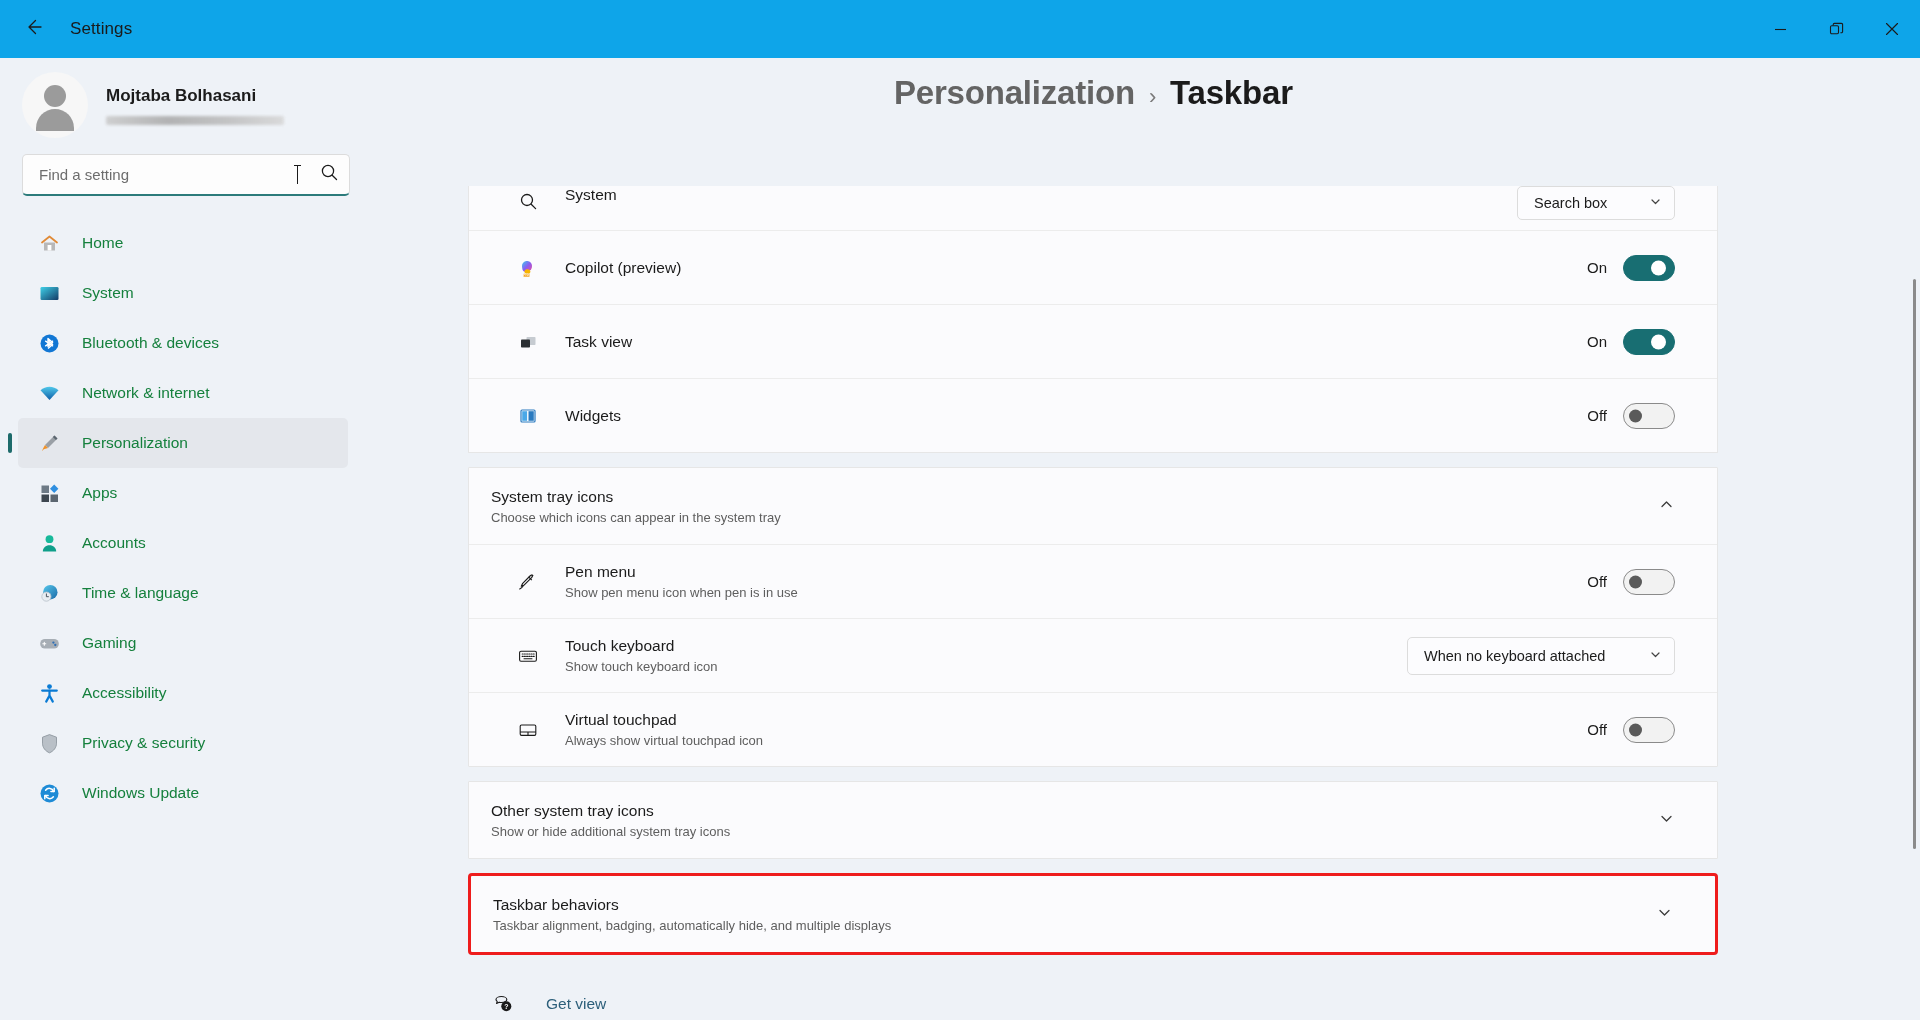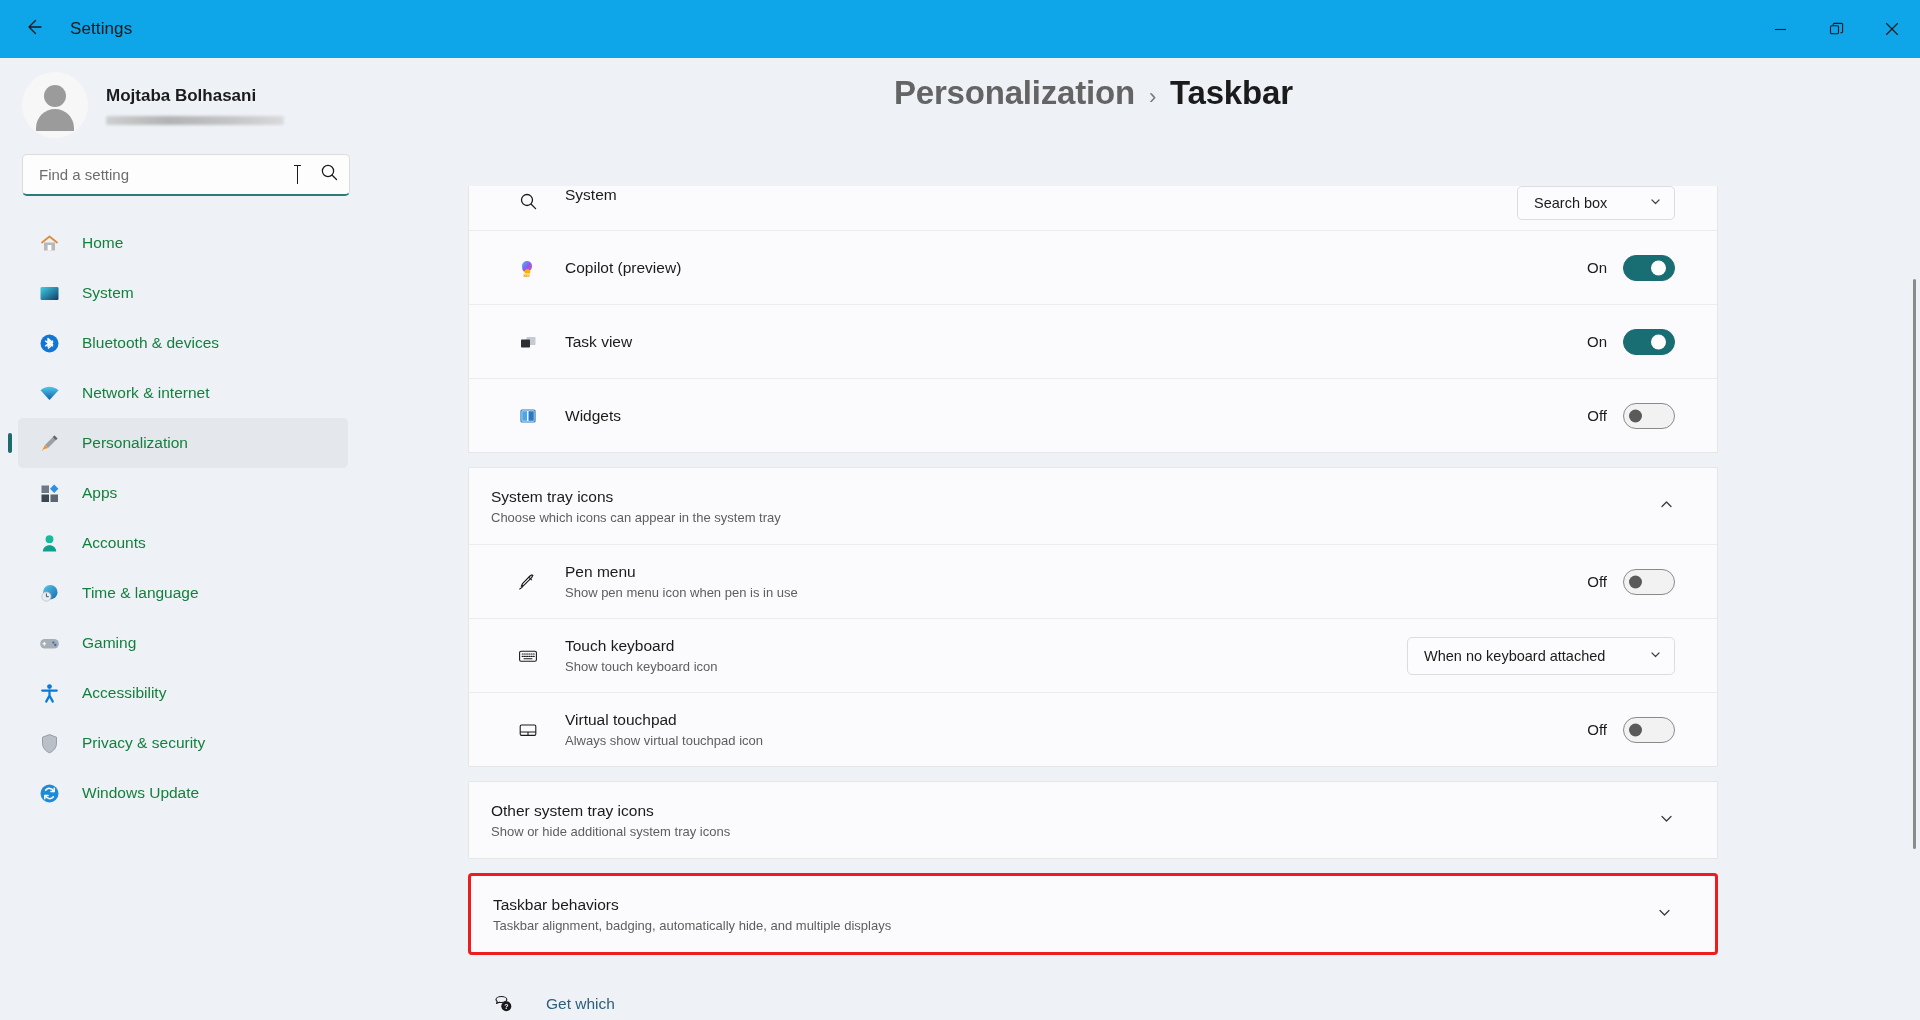--- a/index.html
+++ b/index.html
@@ -642,21 +642,21 @@
 
         <div class="footer-links">
           <div class="flink">
             <span class="flink-icon">
               <svg width="22" height="22" viewBox="0 0 22 22">
                 <path d="M4 6.5c0-1.6 2.4-3 5.4-3 3 0 5.4 1.4 5.4 3s-2.4 3-5.4 3c-.8 0-1.5-.1-2.2-.3L4.6 10.4l.6-2C4.5 7.9 4 7.2 4 6.5z" fill="none" stroke="#1b1b1b" stroke-width="1.15" stroke-linejoin="round"></path>
                 <circle cx="14.3" cy="13.2" r="5" fill="#1b1b1b"></circle>
                 <text x="14.3" y="16.2" font-size="7" fill="#fff" text-anchor="middle" font-family="sans-serif" font-weight="bold">?</text>
               </svg>
             </span>
-            <span class="flink-label">Get which</span>
+            <span class="flink-label">Get view</span>
           </div>
 
         </div>
 
       </div>
 
       <div class="scrollbar">
         <div class="scroll-thumb"></div>
       </div>
     </div>

